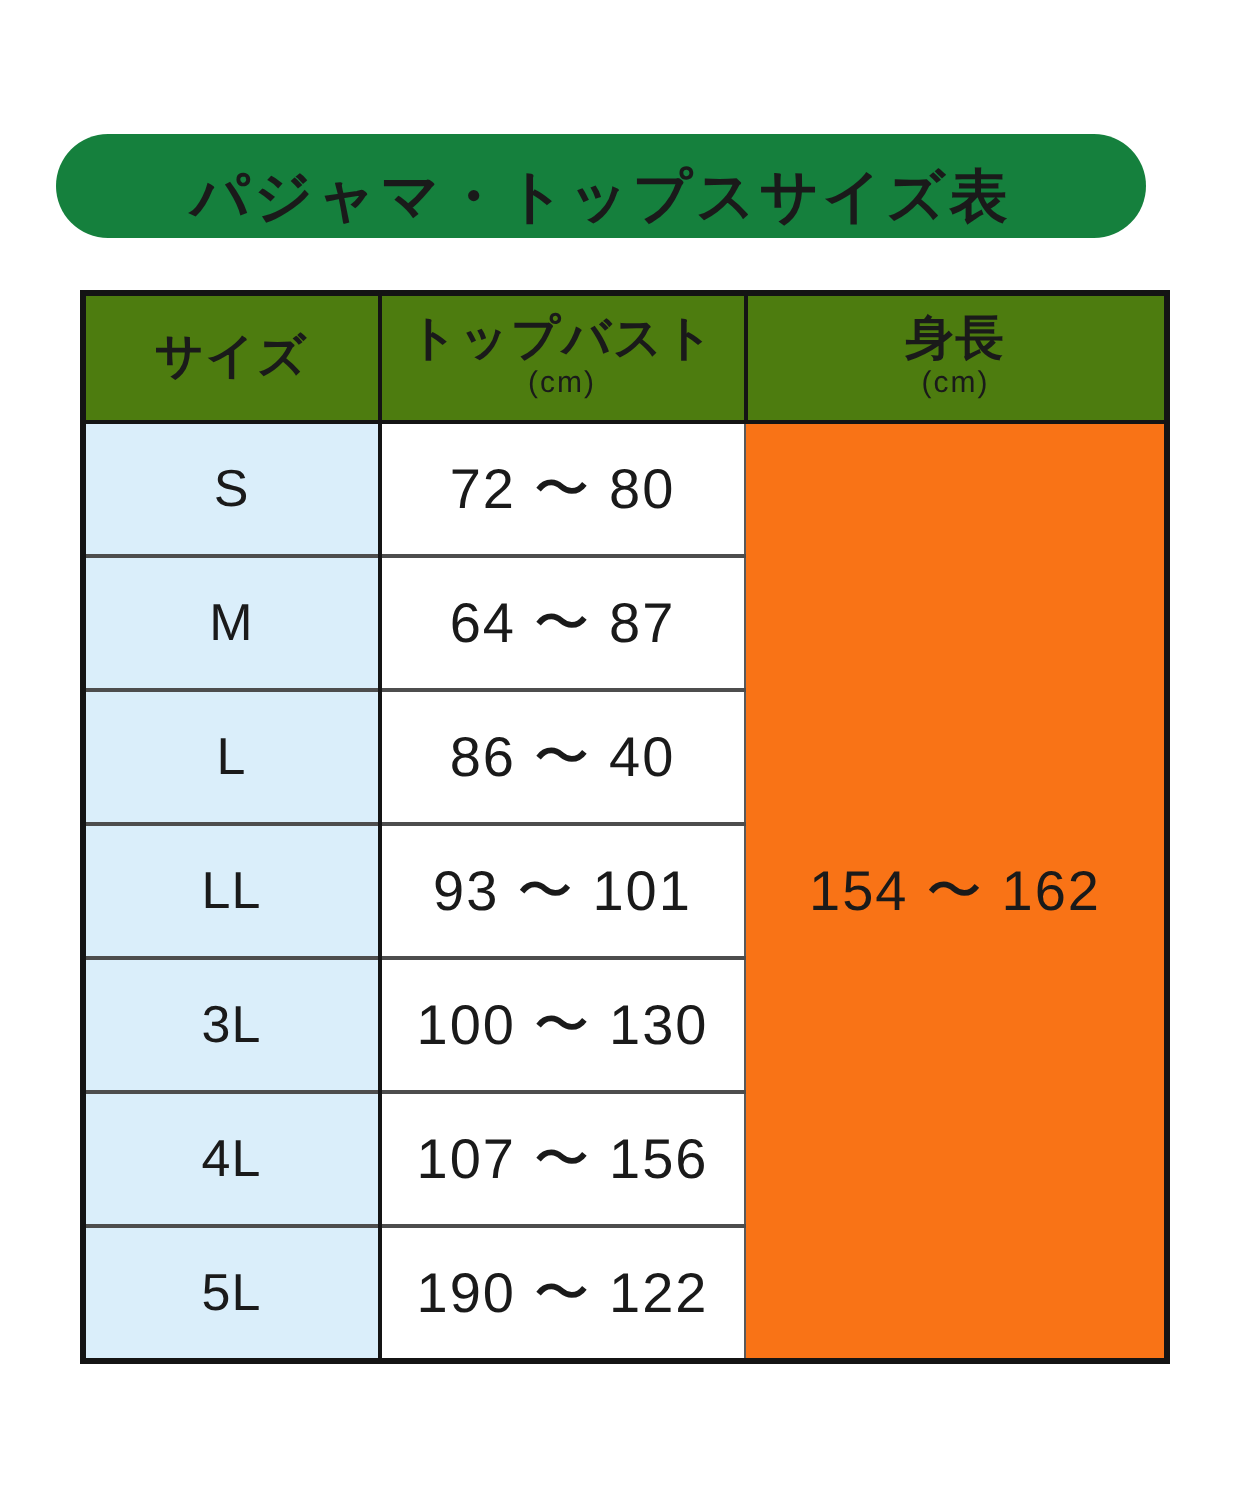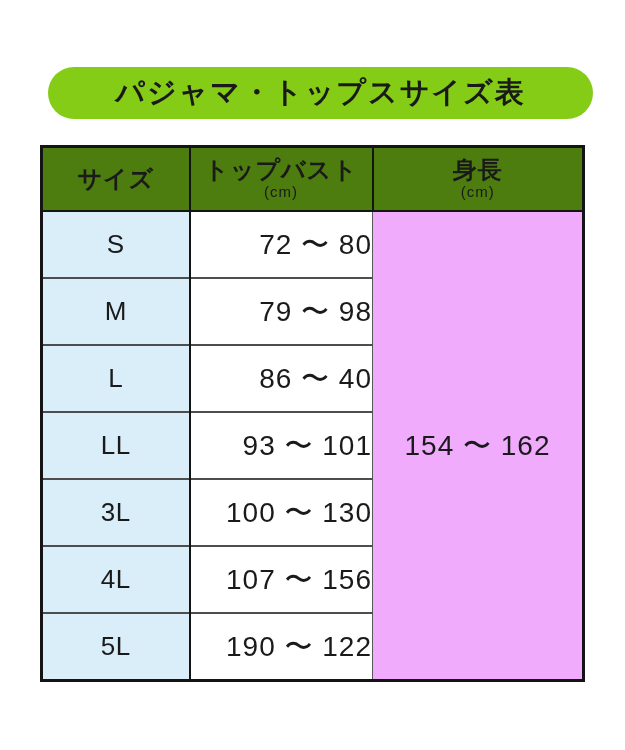--- a/index.html
+++ b/index.html
@@ -11,28 +11,28 @@
   }
   .canvas {
     position: relative;
     width: 625px;
     height: 750px;
     background: #ffffff;
     overflow: hidden;
   }
   .title-pill {
     position: absolute;
-    left: 48px;
+    left: 28px;
     top: 67px;
     width: 545px;
     height: 52px;
-    background: #84cc16;
+    background: #15803d;
     border-radius: 27px;
     display: flex;
-    align-items: center;
+    align-items: flex-end;
     justify-content: center;
     font-size: 29px;
     font-weight: bold;
     letter-spacing: 2px;
     color: #1a1a1a;
   }
   table.size-chart {
     position: absolute;
     left: 40px;
     top: 145px;
@@ -77,24 +77,23 @@
     border-top: 2px solid #4d4d4d;
     font-size: 26px;
     letter-spacing: 0.5px;
   }
   td.cell-bust {
     background: #ffffff;
     border-top: 2px solid #4d4d4d;
     border-right: 1.5px solid #595959;
     font-size: 28px;
     letter-spacing: 1px;
-    text-align: right;
   }
   td.cell-height {
-    background: #f0abfc;
+    background: #f97316;
     border-left: 1.5px solid #595959;
     font-size: 28px;
     letter-spacing: 1px;
   }
 </style>
 </head>
 <body>
 
 <div class="canvas">
 
@@ -124,21 +123,21 @@
       </tr>
     </thead>
     <tbody>
       <tr>
         <td class="cell-size">S</td>
         <td class="cell-bust">72 〜 80</td>
         <td class="cell-height" rowspan="7">154 〜 162</td>
       </tr>
       <tr>
         <td class="cell-size">M</td>
-        <td class="cell-bust">79 〜 98</td>
+        <td class="cell-bust">64 〜 87</td>
       </tr>
       <tr>
         <td class="cell-size">L</td>
         <td class="cell-bust">86 〜 40</td>
       </tr>
       <tr>
         <td class="cell-size">LL</td>
         <td class="cell-bust">93 〜 101</td>
       </tr>
       <tr>

